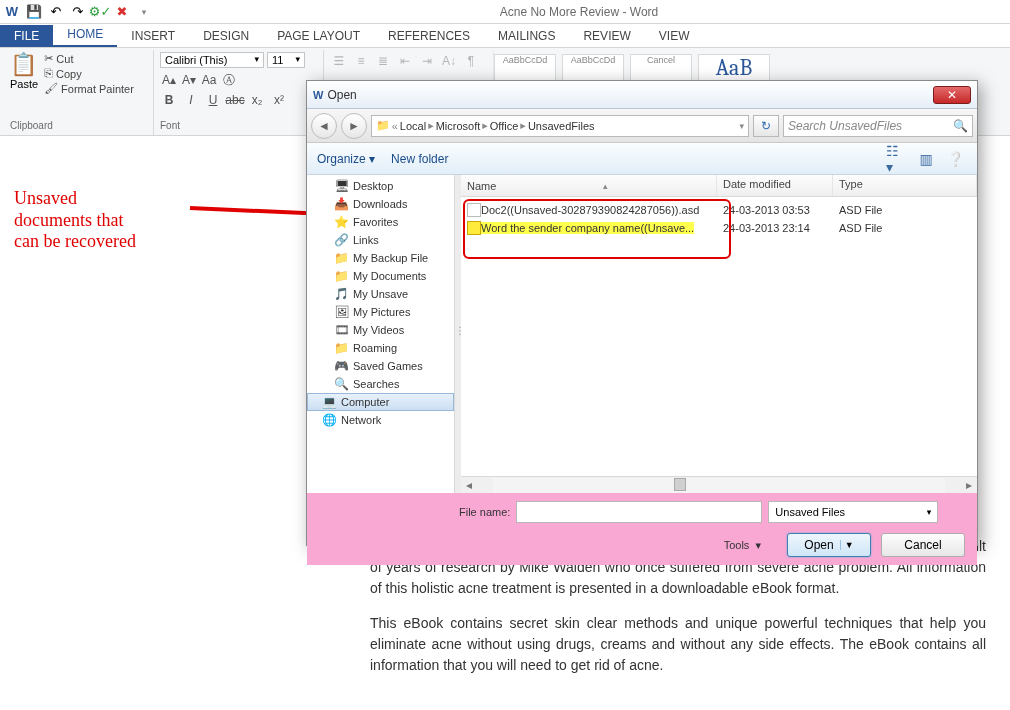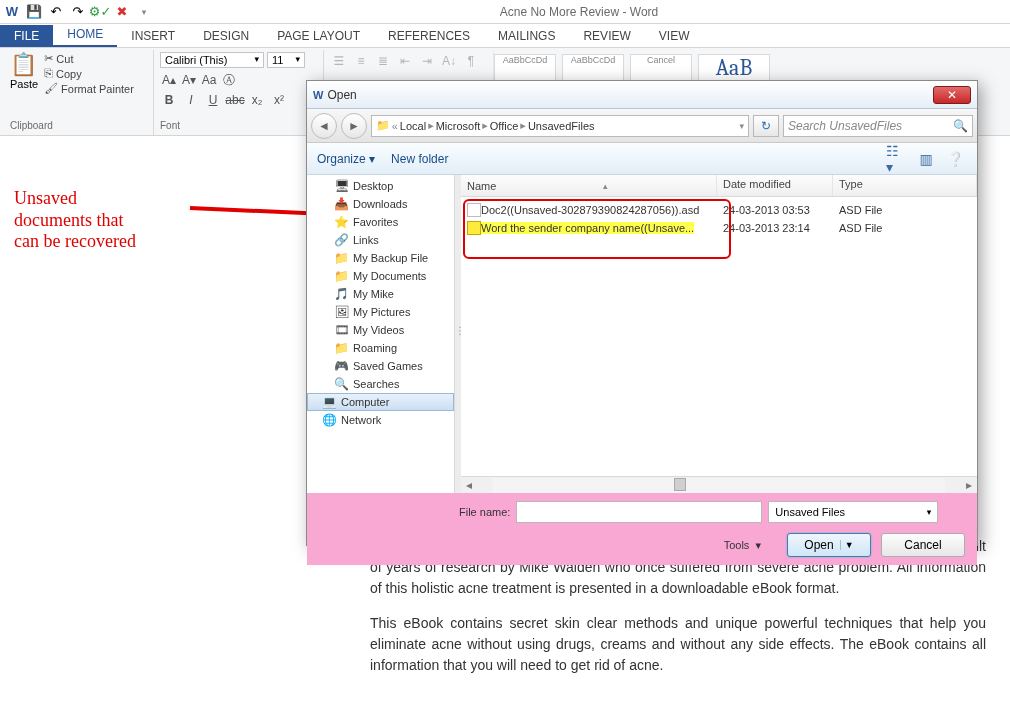--- a/index.html
+++ b/index.html
@@ -297,21 +297,21 @@
         <div class="tree-item" style="padding-left: 28px;">
           <span class="fic">📁</span>
           <span>My Backup File</span>
         </div>
         <div class="tree-item" style="padding-left: 28px;">
           <span class="fic">📁</span>
           <span>My Documents</span>
         </div>
         <div class="tree-item" style="padding-left: 28px;">
           <span class="fic">🎵</span>
-          <span>My Mike</span>
+          <span>My Unsave</span>
         </div>
         <div class="tree-item" style="padding-left: 28px;">
           <span class="fic">🖼</span>
           <span>My Pictures</span>
         </div>
         <div class="tree-item" style="padding-left: 28px;">
           <span class="fic">🎞</span>
           <span>My Videos</span>
         </div>
         <div class="tree-item" style="padding-left: 28px;">

